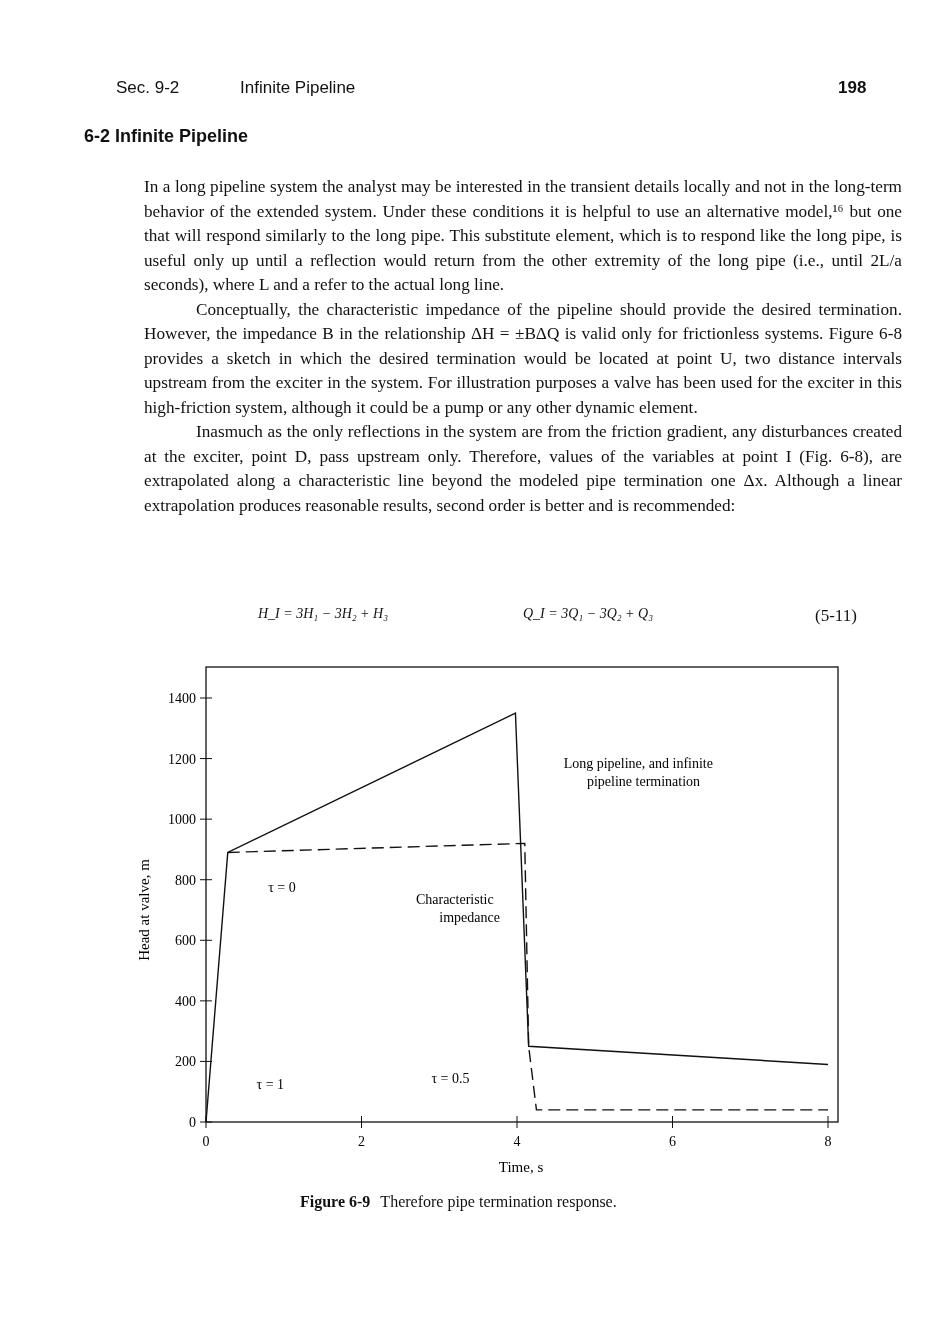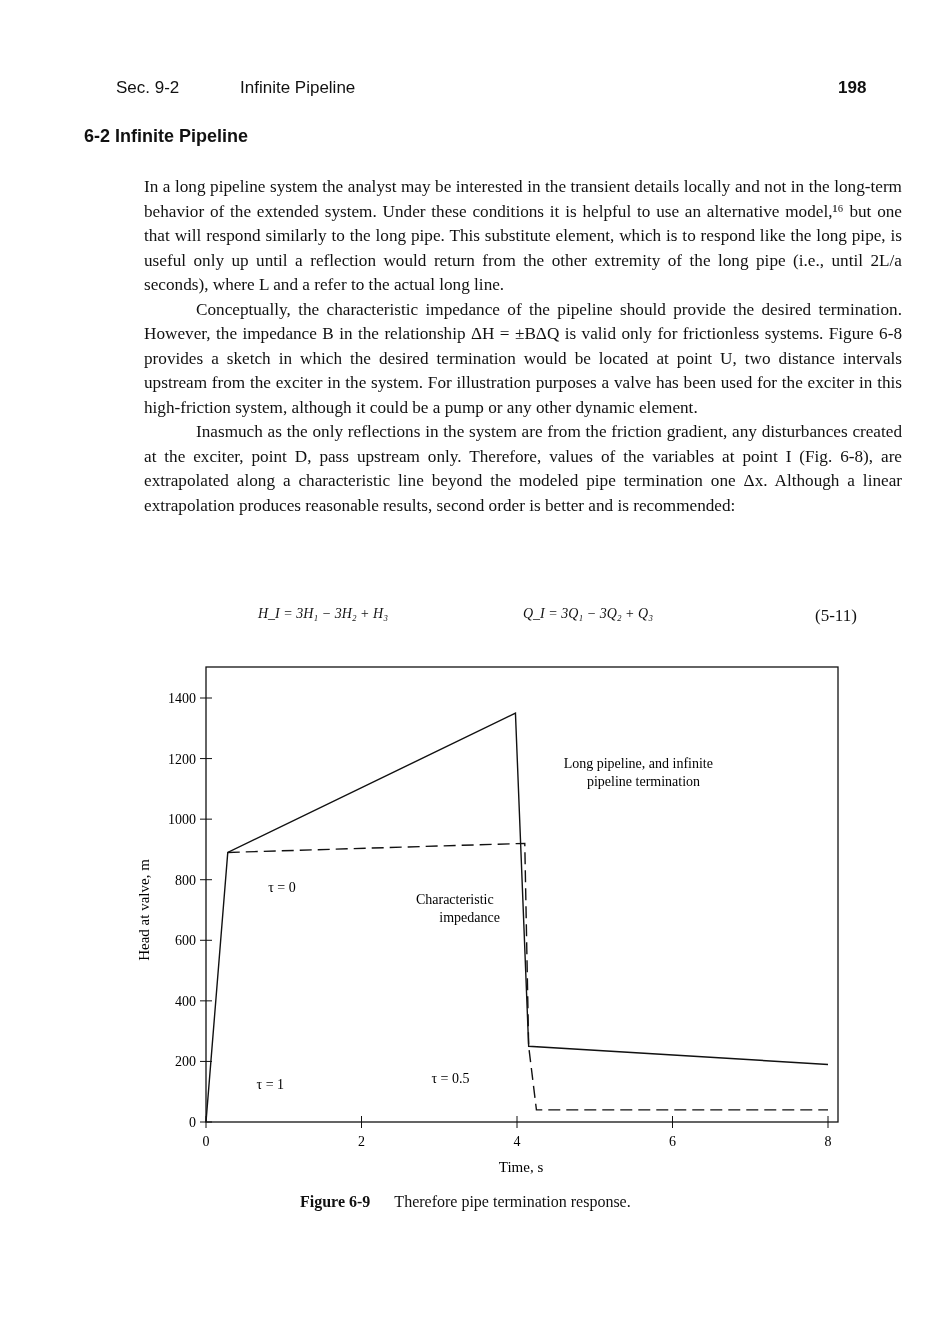--- a/index.html
+++ b/index.html
@@ -6,21 +6,21 @@
   body { width:933px; height:1344px; position:relative; overflow:hidden; color:#111; }
   .hdr { position:absolute; top:78px; font-family:"Liberation Sans", sans-serif; font-size:17px; }
   .sec-title { position:absolute; left:40px; top:126px; font-family:"Liberation Sans", sans-serif; font-weight:bold; font-size:18px;margin-left:44px; }
   .body-text { position:absolute; left:112px; top:175px; width:758px; font-family:"Liberation Serif", serif; font-size:17.2px; line-height:24.5px; text-align:justify;margin-left:32px; }
   .body-text p { margin:0; }
   .body-text p.ind { text-indent:52px; }
   .eq { position:absolute; top:606px; font-family:"Liberation Serif", serif; font-size:14px; font-style:italic; }
   .eqnum { position:absolute; top:606px; left:815px; font-family:"Liberation Serif", serif; font-size:17px; }
   svg text { font-family:"Liberation Serif", serif; }
   .caption { position:absolute; top:1193px; left:300px; font-family:"Liberation Serif", serif; font-size:16px; }
-  .caption b { font-weight:bold; margin-right:24px; }
+  .caption b { font-weight:bold; margin-right:10px; }
 </style>
 </head>
 <body>
 
 <div class="hdr" style="left:116px">Sec. 9-2</div>
 <div class="hdr" style="left:240px">Infinite Pipeline</div>
 <div class="hdr" style="left:838px;font-weight:bold">198</div>
 
 <div class="sec-title">6-2 Infinite Pipeline</div>
 

